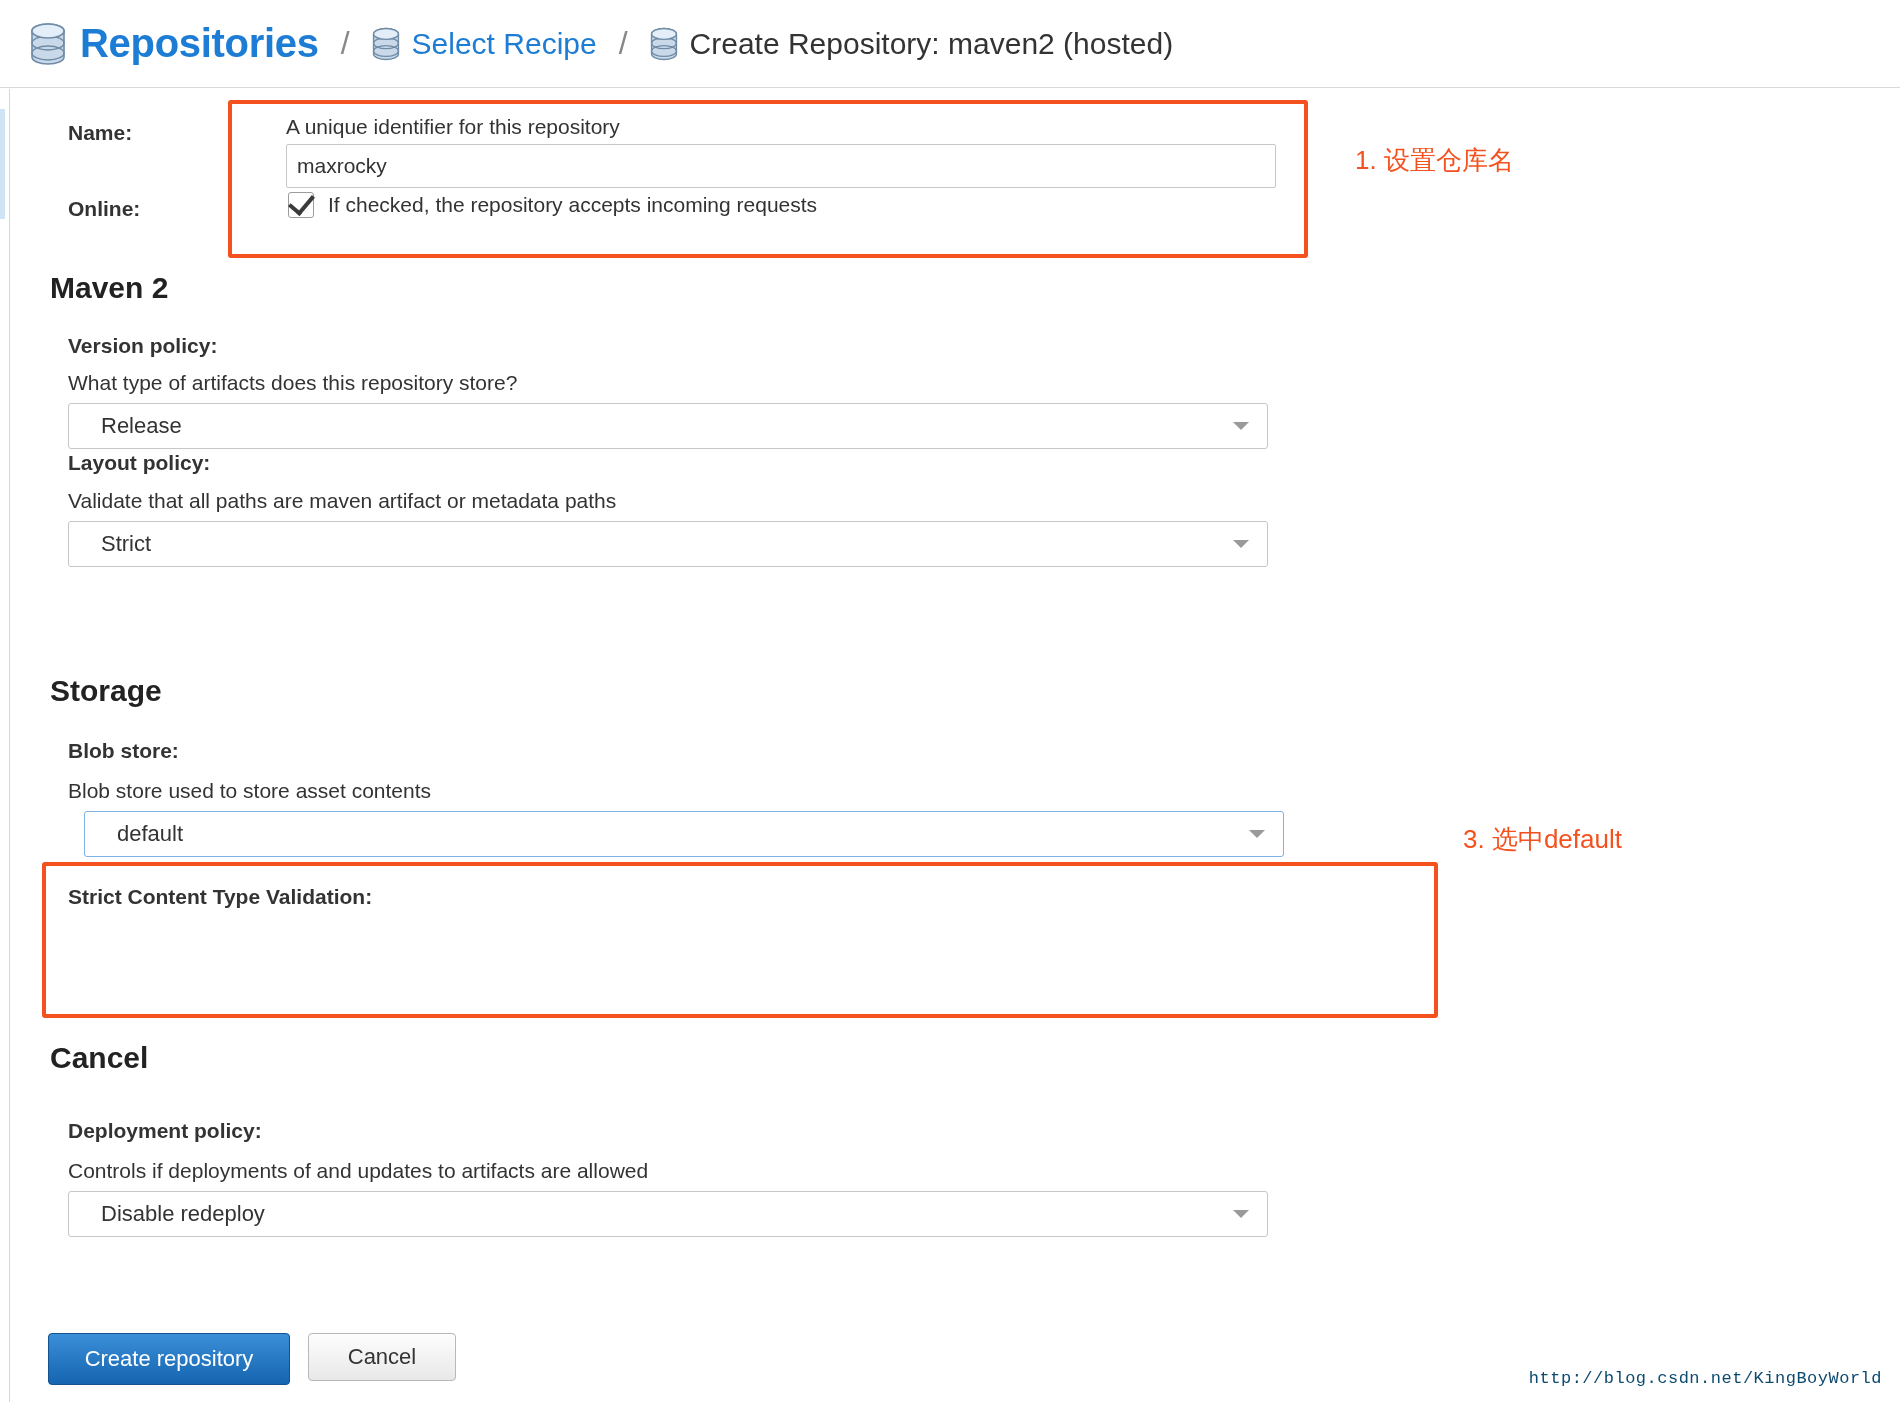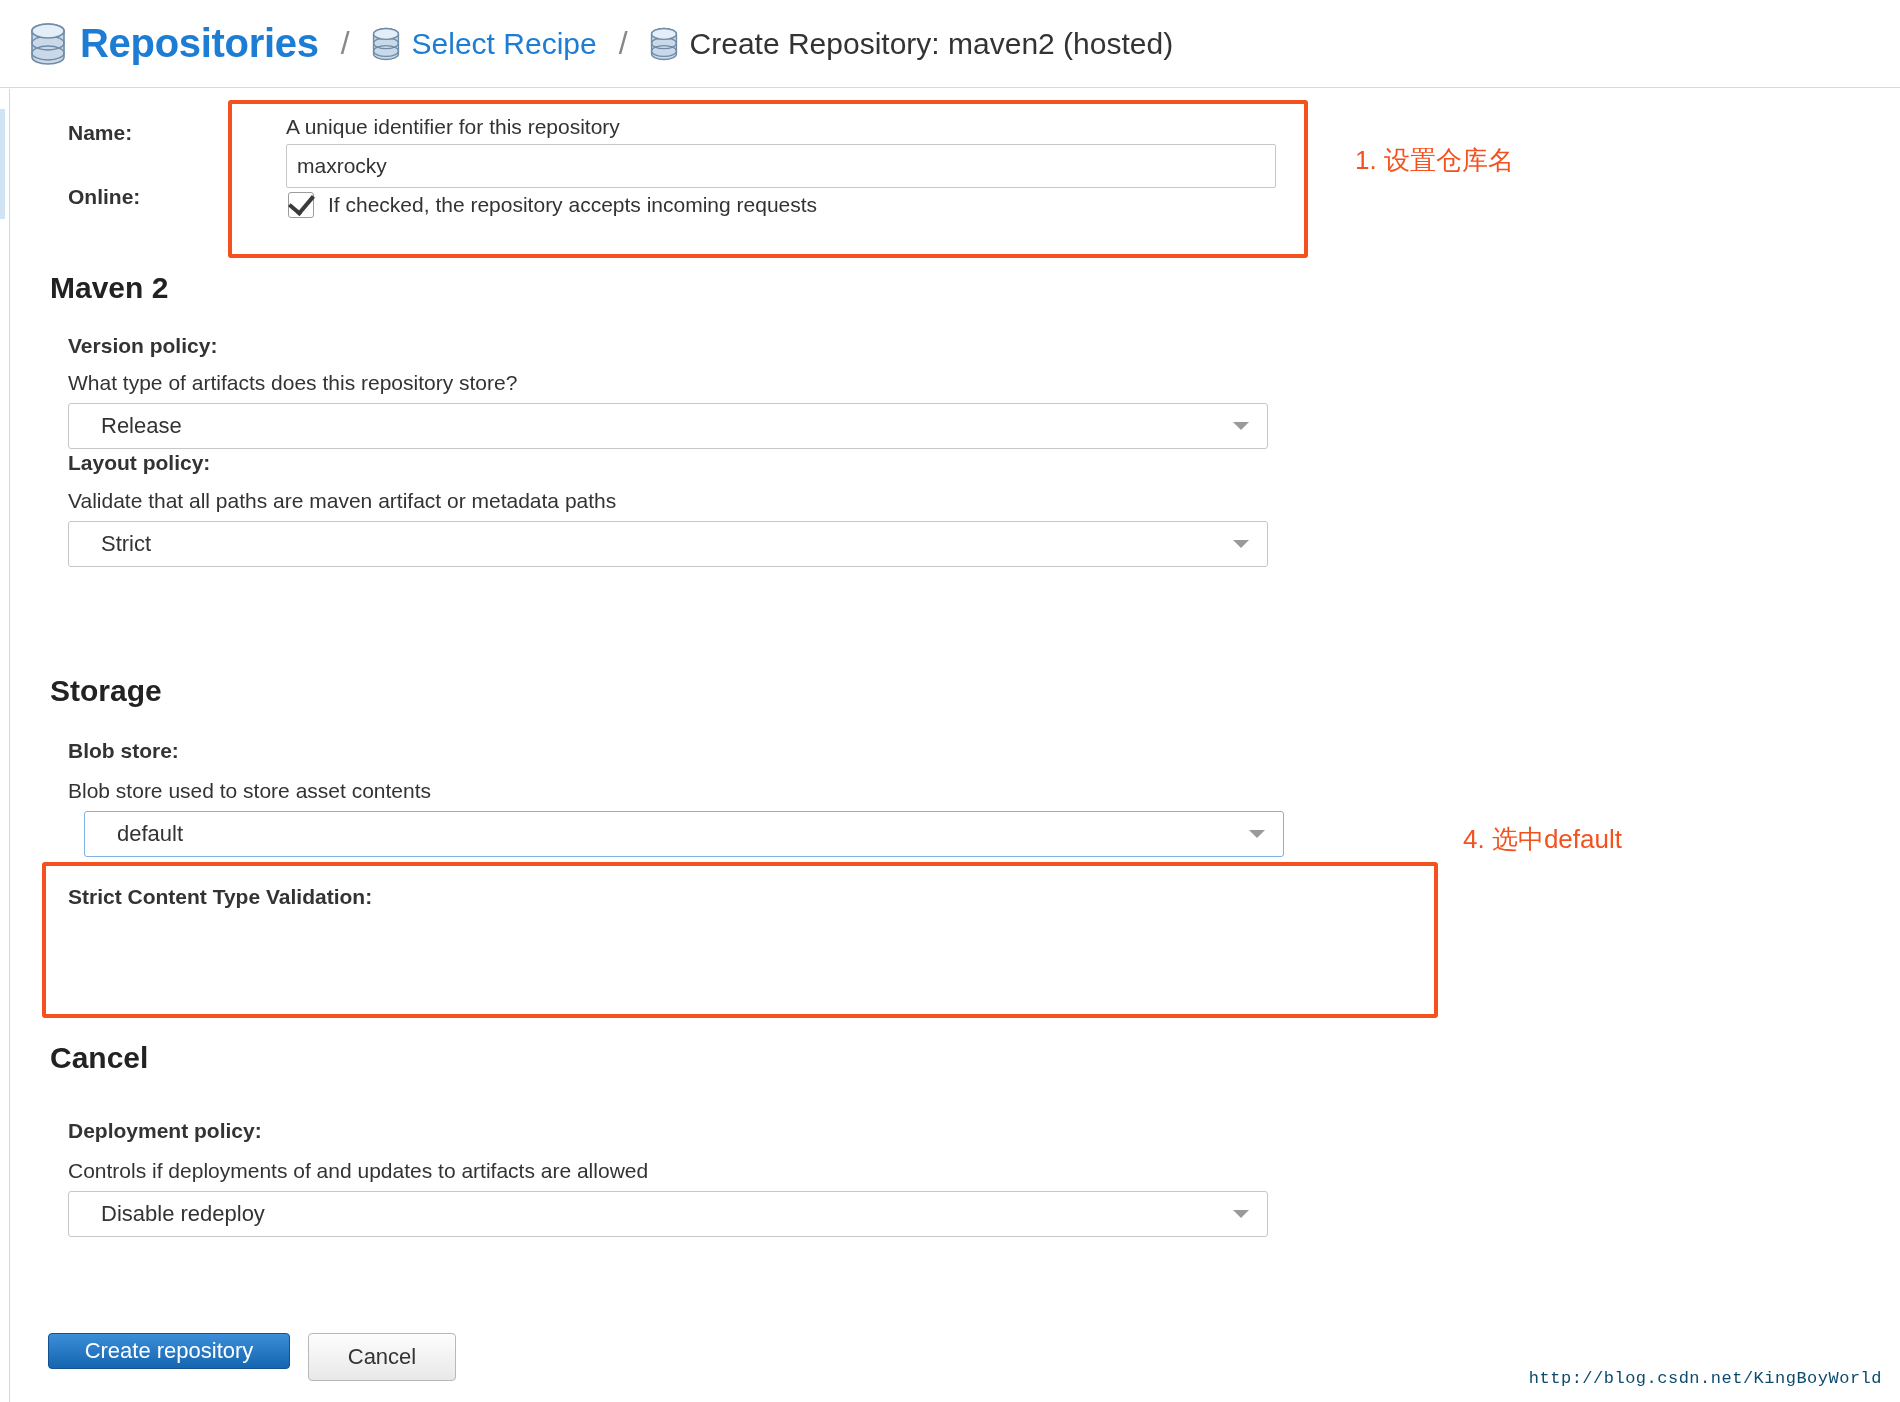--- a/index.html
+++ b/index.html
@@ -177,21 +177,21 @@
 
   
   .btn-primary {
     background: #1d72c2;
     background-image: linear-gradient(#3b8ed8, #1565b0);
     border: 1px solid #14518f;
     border-radius: 4px;
     color: #fff;
     font-size: 22px;
     padding: 0 2px;
-    height: 36px;
+    height: 52px;
     cursor: pointer;
     font-family: "Liberation Sans", sans-serif;
   }
   .btn-default {
     background: #f2f2f2;
     background-image: linear-gradient(#fdfdfd, #e8e8e8);
     border: 1px solid #b8b8b8;
     border-radius: 4px;
     color: #333;
     font-size: 22px;
@@ -261,21 +261,21 @@
   </div>
 
   <div class="form">
 
     <div style="position:absolute; left:58px; top:32px;" class="lbl-bold">Name:</div>
 
     <div style="position:absolute; left:276px; top:26px;" class="hint">A unique identifier for this repository</div>
 
     <input class="text-input" style="position: absolute; left: 276px; top: 55px;" value="maxrocky">
 
-    <div style="position:absolute; left:58px; top:96px;" class="lbl-bold">Online:</div>
+    <div style="position:absolute; left:58px; top:108px;" class="lbl-bold">Online:</div>
 
     <div class="row" style="position:absolute; left:278px; top:103px;">
       <span class="cbox checked"></span>
       <span class="hint" style="margin-left:14px;">If checked, the repository accepts incoming requests</span>
     </div>
 
     <div style="position:absolute; left:40px; top:182px;" class="section-title">Maven 2</div>
 
     <div style="position:absolute; left:58px; top:245px;" class="lbl-bold">Version policy:</div>
     <div style="position:absolute; left:58px; top:282px;" class="hint">What type of artifacts does this repository store?</div>
@@ -313,16 +313,16 @@
     </div>
 
     <button class="btn-primary" style="position:absolute; left:38px; top:1244px; width:242px;">Create repository</button>
     <button class="btn-default" style="position:absolute; left:298px; top:1244px; width:148px;">Cancel</button>
   </div>
 
   <div class="annot-box" style="left:228px; top:100px; width:1080px; height:158px;"></div>
   <div class="annot-text" style="left:1355px; top:143px;">1. 设置仓库名</div>
 
   <div class="annot-box" style="left:42px; top:862px; width:1396px; height:156px;"></div>
-  <div class="annot-text" style="left:1463px; top:822px;">4. 选中default</div>
+  <div class="annot-text" style="left:1463px; top:822px;">3. 选中default</div>
 
   <div class="watermark">http://blog.csdn.net/KingBoyWorld</div>
 </div>
 
 </body></html>

